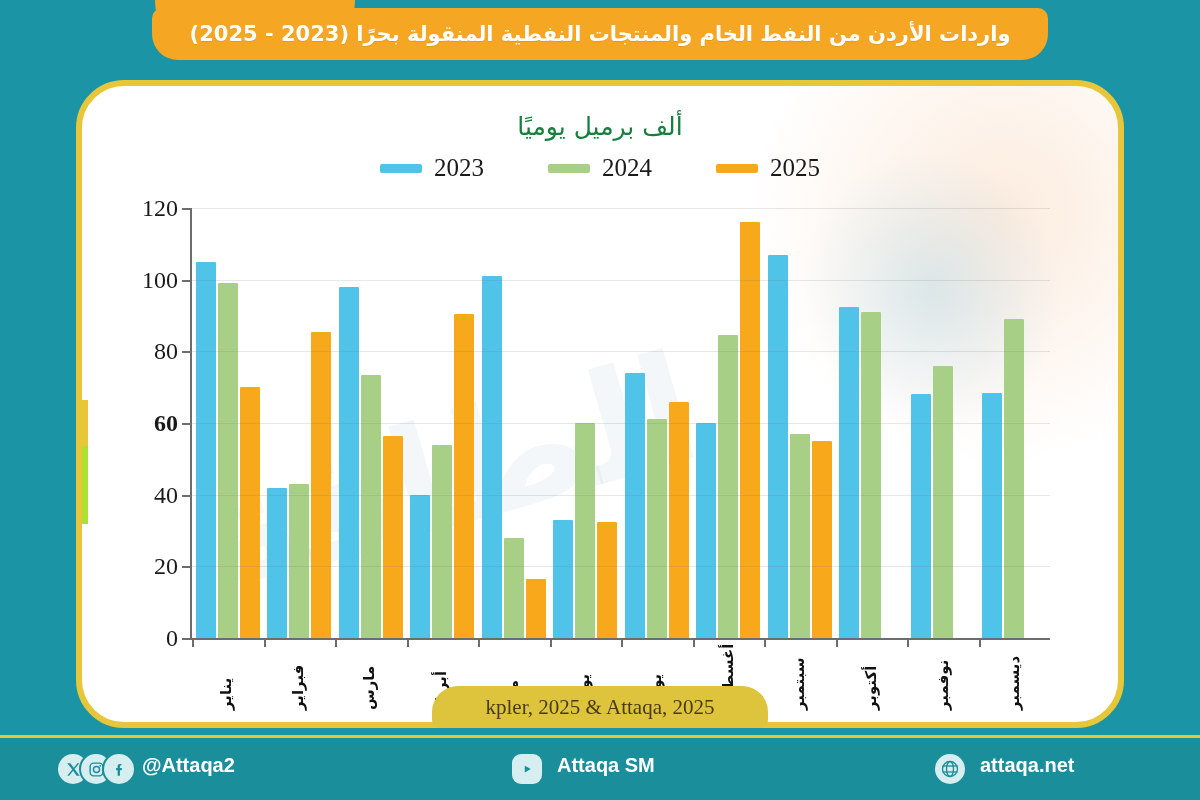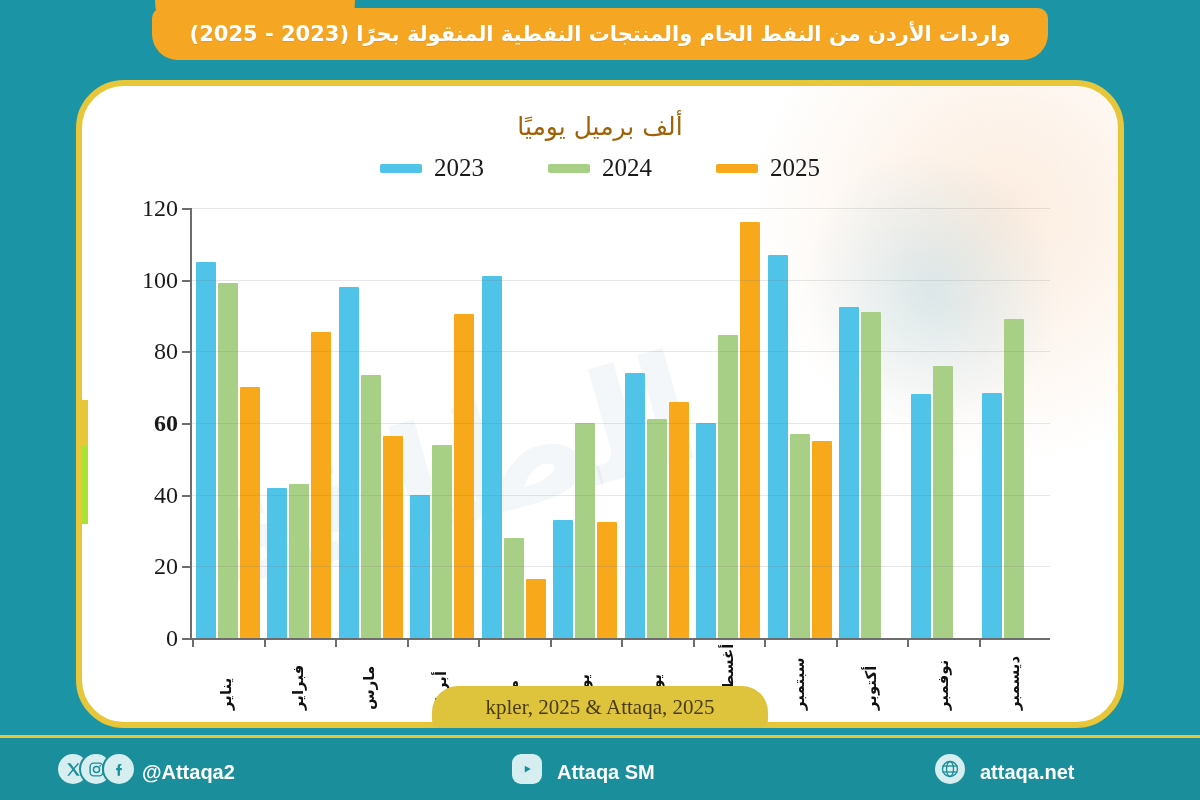--- a/index.html
+++ b/index.html
@@ -52,21 +52,21 @@
 
   
   .accent{ position:absolute; z-index:4; }
   .accent-y{ left:-8px; top:314px; width:14px; height:46px; background:#e8c63a; }
   .accent-g{ left:-8px; top:360px; width:14px; height:78px; background:#aae232; }
 
   
   .subtitle{
     position:absolute; left:0; right:0; top:26px; text-align:center; z-index:5;
     font-family:"DejaVu Sans","Liberation Sans",sans-serif;
-    font-size:25px; color:#a16207;
+    font-size:25px; color:#15803d;
   }
   .legend{
     position:absolute; left:0; right:0; top:68px; z-index:5;
     display:flex; justify-content:center; align-items:center; gap:64px;
     direction:ltr;
   }
   .legend-item{ display:flex; align-items:center; gap:12px; }
   .legend-swatch{ width:42px; height:9px; border-radius:2px; }
   .legend-label{
     font-family:"Liberation Serif",serif; font-size:25px; color:#1a1a1a;
@@ -122,21 +122,21 @@
   .source-pill .s{
     font-family:"Liberation Serif",serif; font-size:21px; color:#4a3a10;
   }
 
   
   .footer{
     position:absolute; left:0; bottom:0; width:1200px; height:65px;
     background:#1b8e9b; z-index:8; display:flex; align-items:center;
     direction:ltr; border-top:3px solid #e8c63a;
   }
-  .footer-seg{ display:flex; align-items:flex-end; gap:9px; }
+  .footer-seg{ display:flex; align-items:flex-start; gap:9px; }
   .seg1{ position:absolute; left:58px; }
   .seg2{ position:absolute; left:512px; }
   .seg3{ position:absolute; left:935px; }
   .ficon{
     width:30px; height:30px; border-radius:50%;
     background:#d6eef0; color:#1b8e9b;
     display:flex; align-items:center; justify-content:center;
     font-size:17px; font-weight:bold;
   }
   .ficon.sq{ border-radius:9px; }

